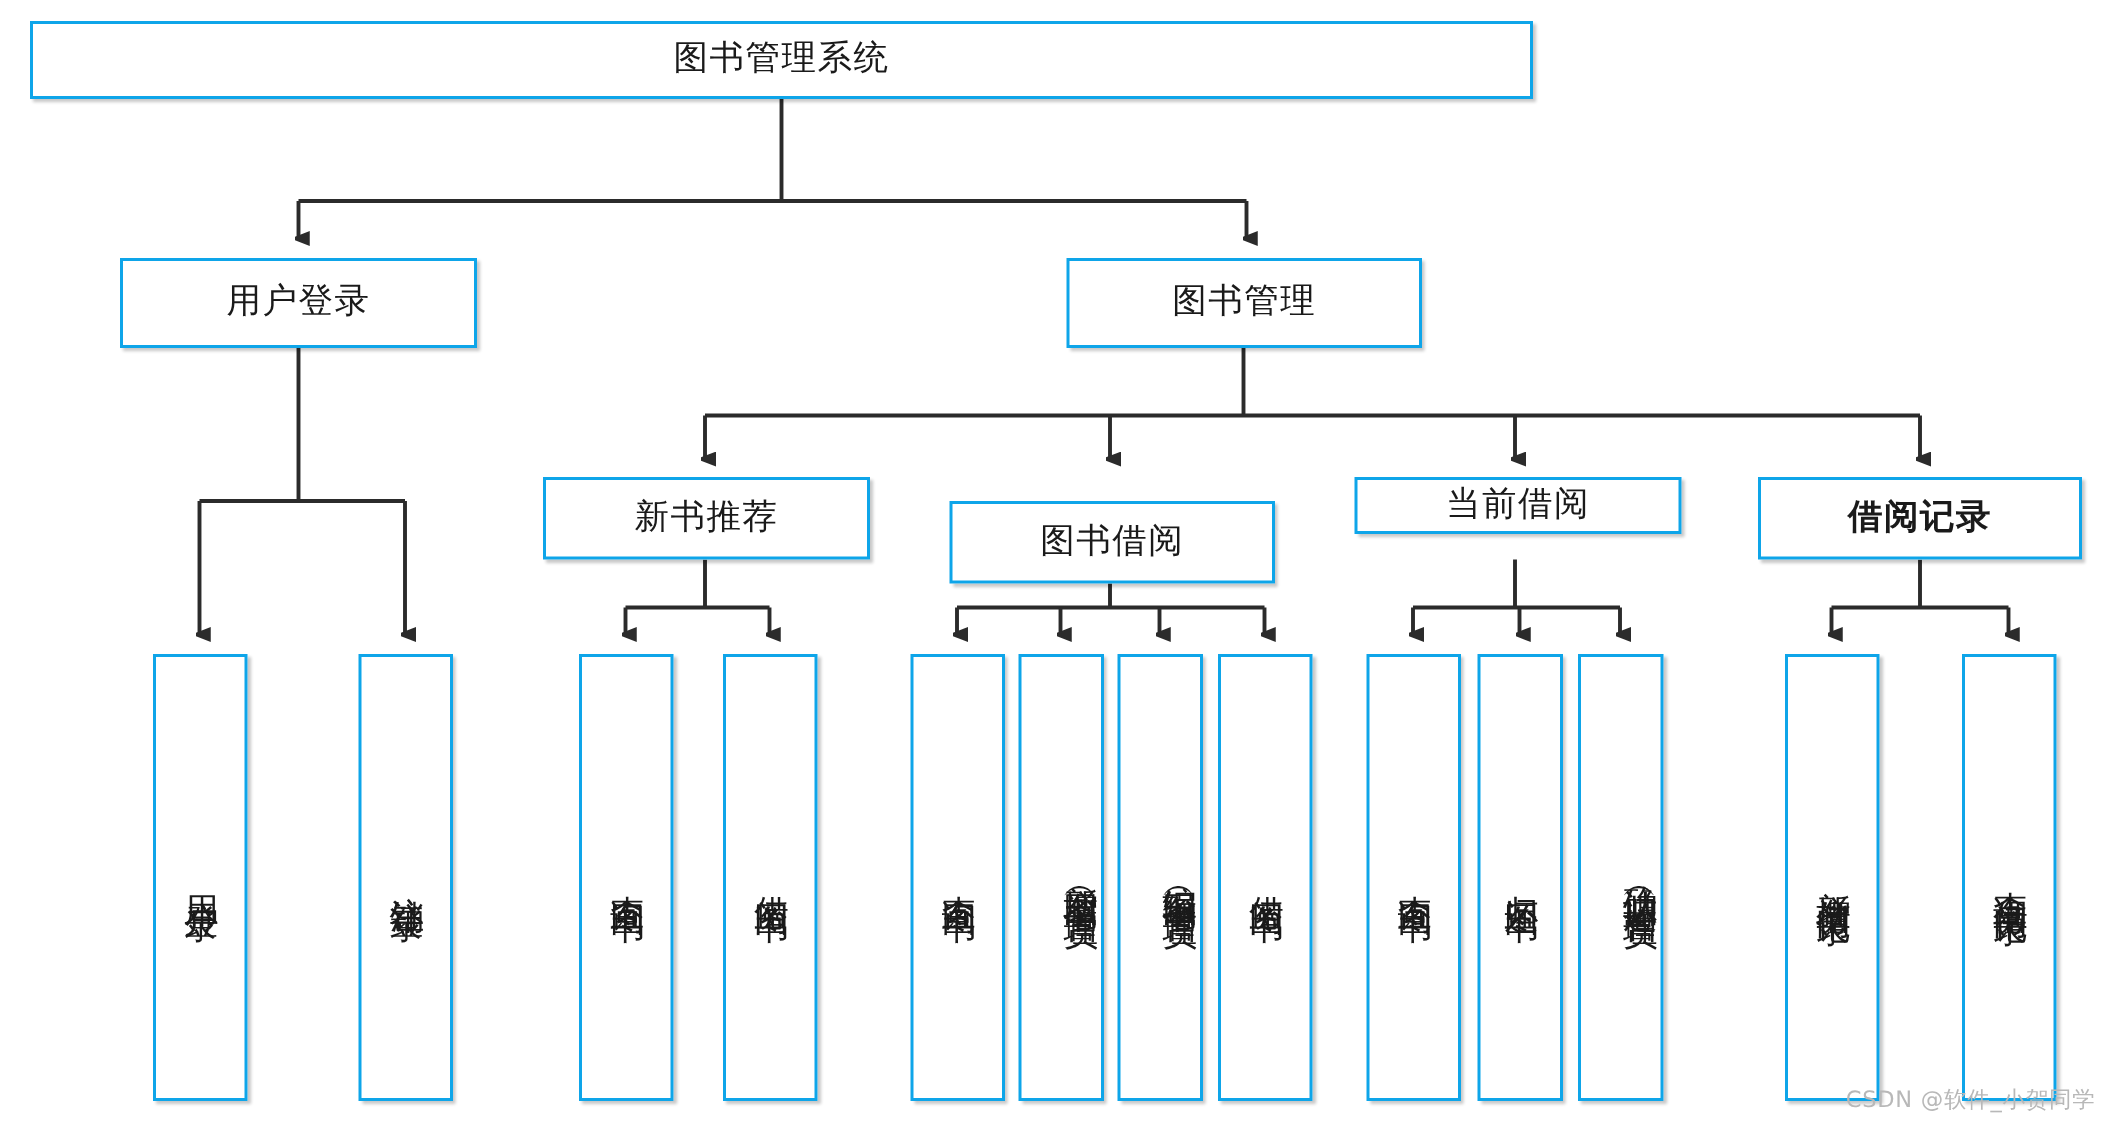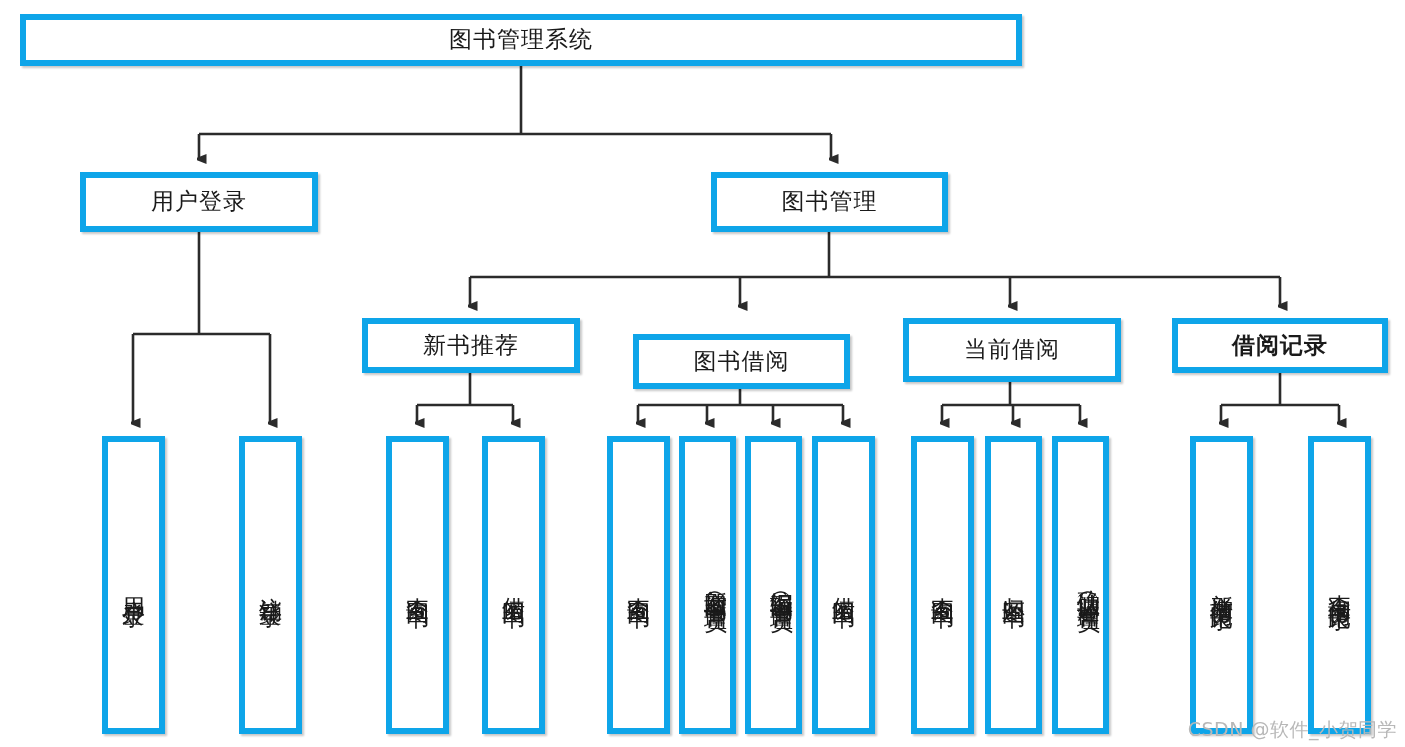--- a/index.html
+++ b/index.html
@@ -22,21 +22,21 @@
     left: 0;
     top: 0;
     width: 1405px;
     height: 747px;
     pointer-events: none;
   }
   .node {
     position: absolute;
     box-sizing: border-box;
     background: #ffffff;
-    border: 6px solid #0ea5e9;
+    border: 2px solid #0ea5e9;
     box-shadow: 2px 2px 2px rgba(0,0,0,0.22);
     display: flex;
     align-items: center;
     justify-content: center;
     color: #1a1a1a;
   }
   .node.horiz {
     font-size: 23px;
     line-height: 1.2;
     letter-spacing: 1px;
@@ -55,21 +55,21 @@
   .node.vert.centered {
     align-items: center;
   }
   .node-label {
     display: block;
   }
   .watermark {
     position: absolute;
     right: 8px;
     bottom: 4px;
-    font-size: 19px;
+    font-size: 15px;
     color: #b8b8b8;
     white-space: nowrap;
     letter-spacing: 0.5px;
   }
 </style>
 </head>
 <body>
 
 <div id="canvas">
 
@@ -133,21 +133,21 @@
   <div class="node horiz" style="left:711px; top:172px; width:237px; height:60px;">
     <span class="node-label">图书管理</span>
   </div>
 
   <div class="node horiz" style="left:362px; top:318px; width:218px; height:55px;">
     <span class="node-label">新书推荐</span>
   </div>
   <div class="node horiz" style="left:633px; top:318px; width:217px; height:55px;margin-top:16px;">
     <span class="node-label">图书借阅</span>
   </div>
-  <div class="node horiz" style="left:903px; top:318px; width:218px; height:64px;text-align:center;">
+  <div class="node horiz" style="left:903px; top:318px; width:218px; height:38px;text-align:center;">
     <span class="node-label">当前借阅</span>
   </div>
   <div class="node horiz" style="left:1172px; top:318px; width:216px; height:55px;font-weight:bold;">
     <span class="node-label">借阅记录</span>
   </div>
 
   <div class="node vert centered" style="left:102px; top:436px; width:63px; height:298px;">
     <span class="node-label">用户登录</span>
   </div>
   <div class="node vert centered" style="left:239px; top:436px; width:63px; height:298px;">

